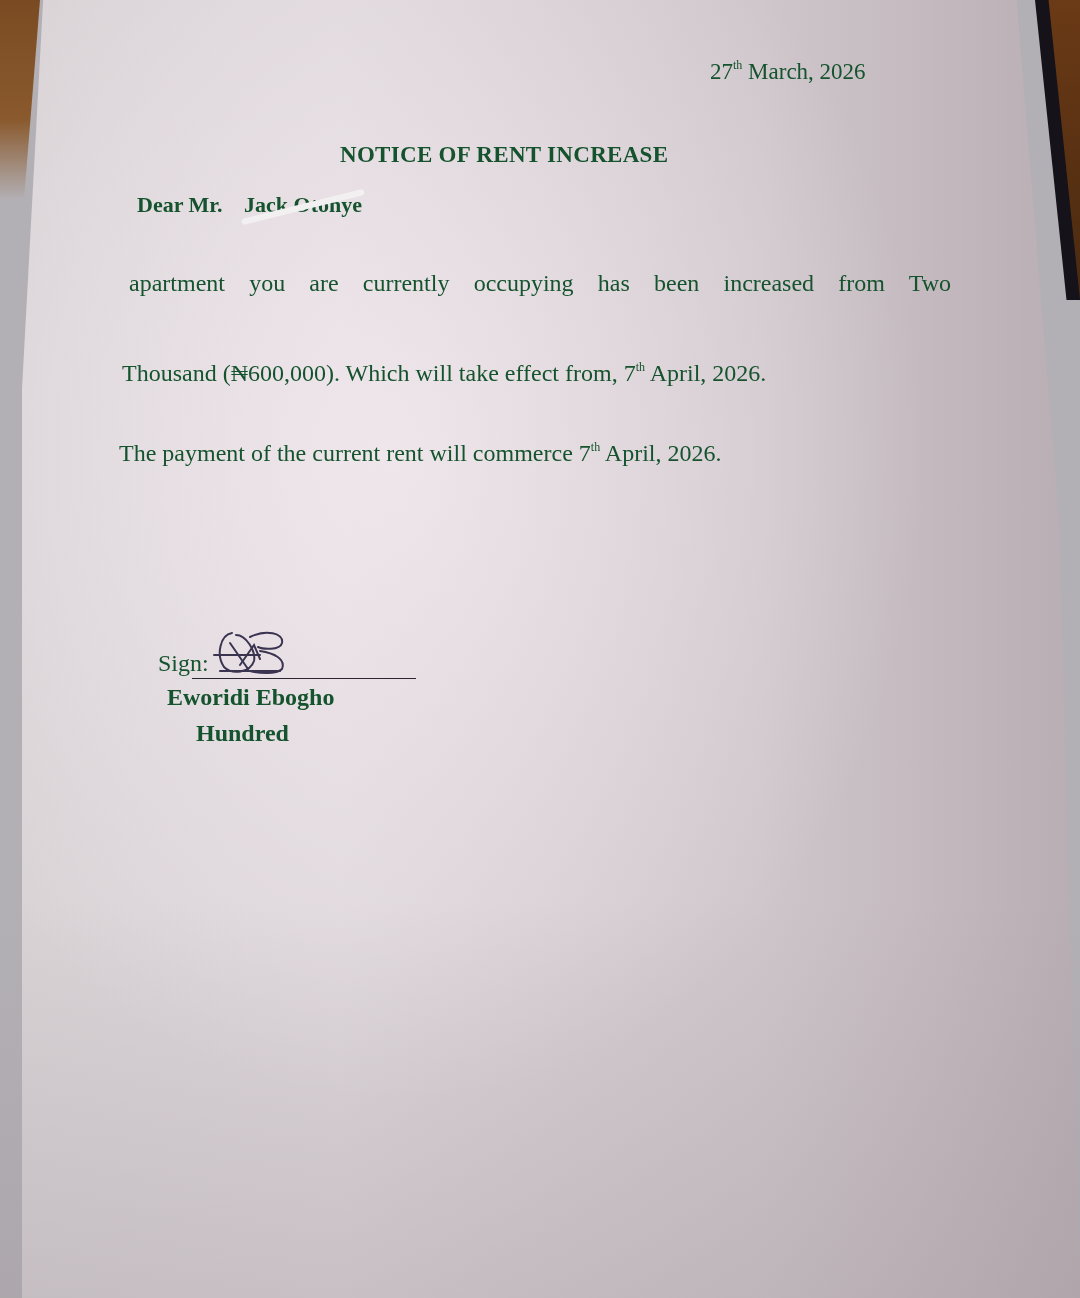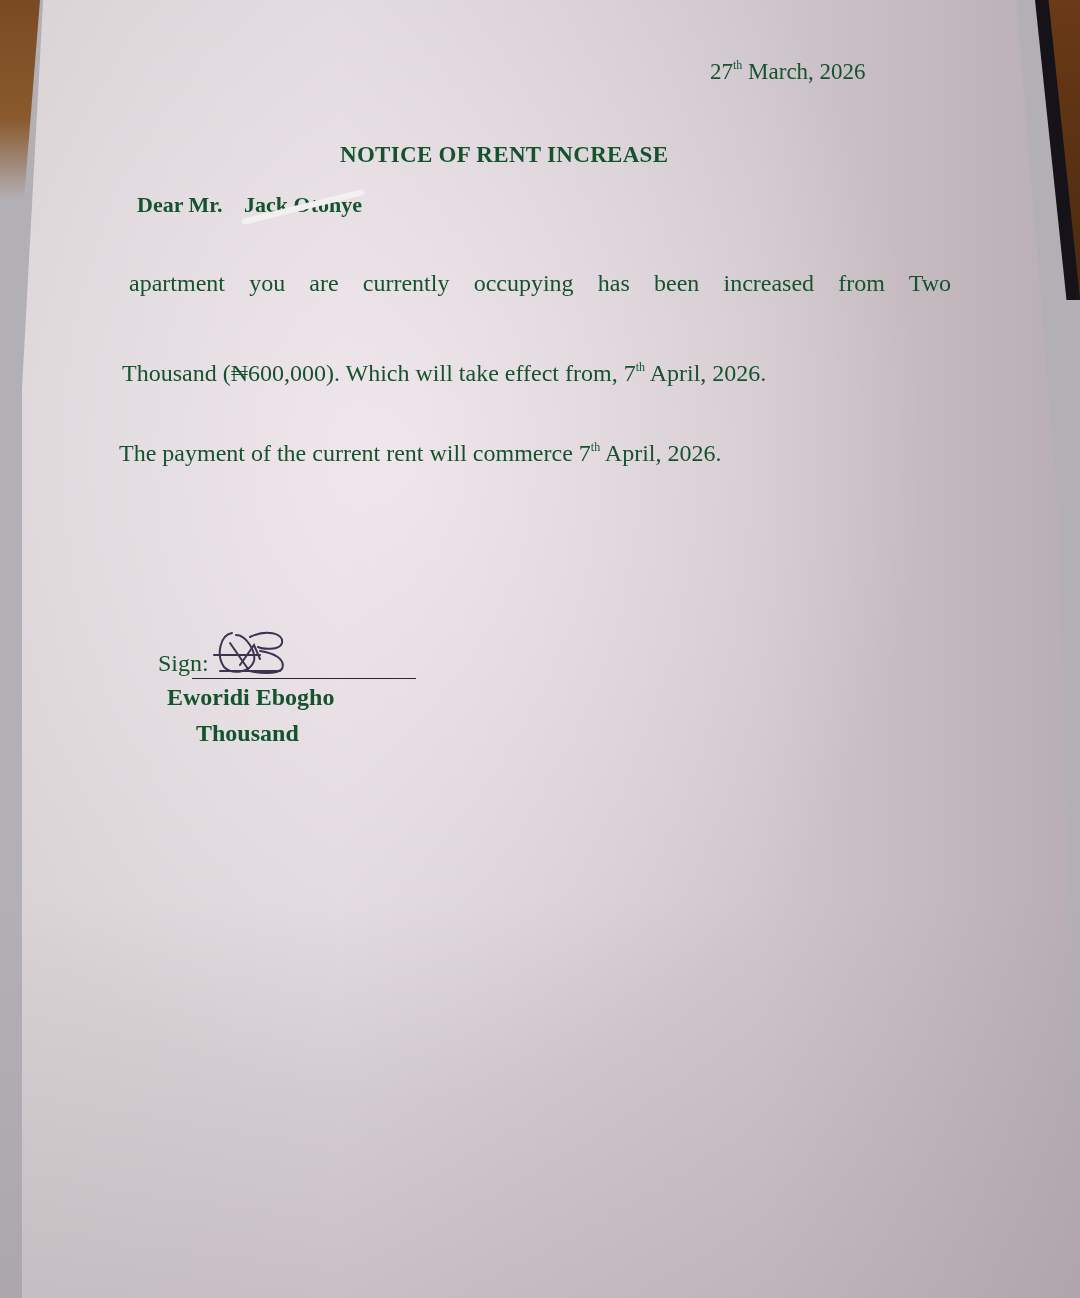--- a/index.html
+++ b/index.html
@@ -130,15 +130,15 @@
       <path d="M22 8 C10 10, 6 30, 14 42 C22 50, 40 48, 44 36 C46 26, 36 10, 26 10"></path>
       <path d="M4 30 L50 30"></path>
       <path d="M20 18 L38 44"></path>
       <path d="M30 40 L44 20 L50 34"></path>
       <path d="M40 12 C56 4, 74 8, 72 18 C70 26, 52 24, 48 22"></path>
       <path d="M50 26 C64 28, 76 34, 72 44 C66 50, 48 48, 40 46"></path>
       <path d="M10 46 L70 46"></path>
     </g>
   </svg>
   <div class="signer-name">Eworidi Ebogho</div>
-  <div class="signer-role">Thousand</div>
+  <div class="signer-role">Hundred</div>
 
 </div>
 
 </body></html>

